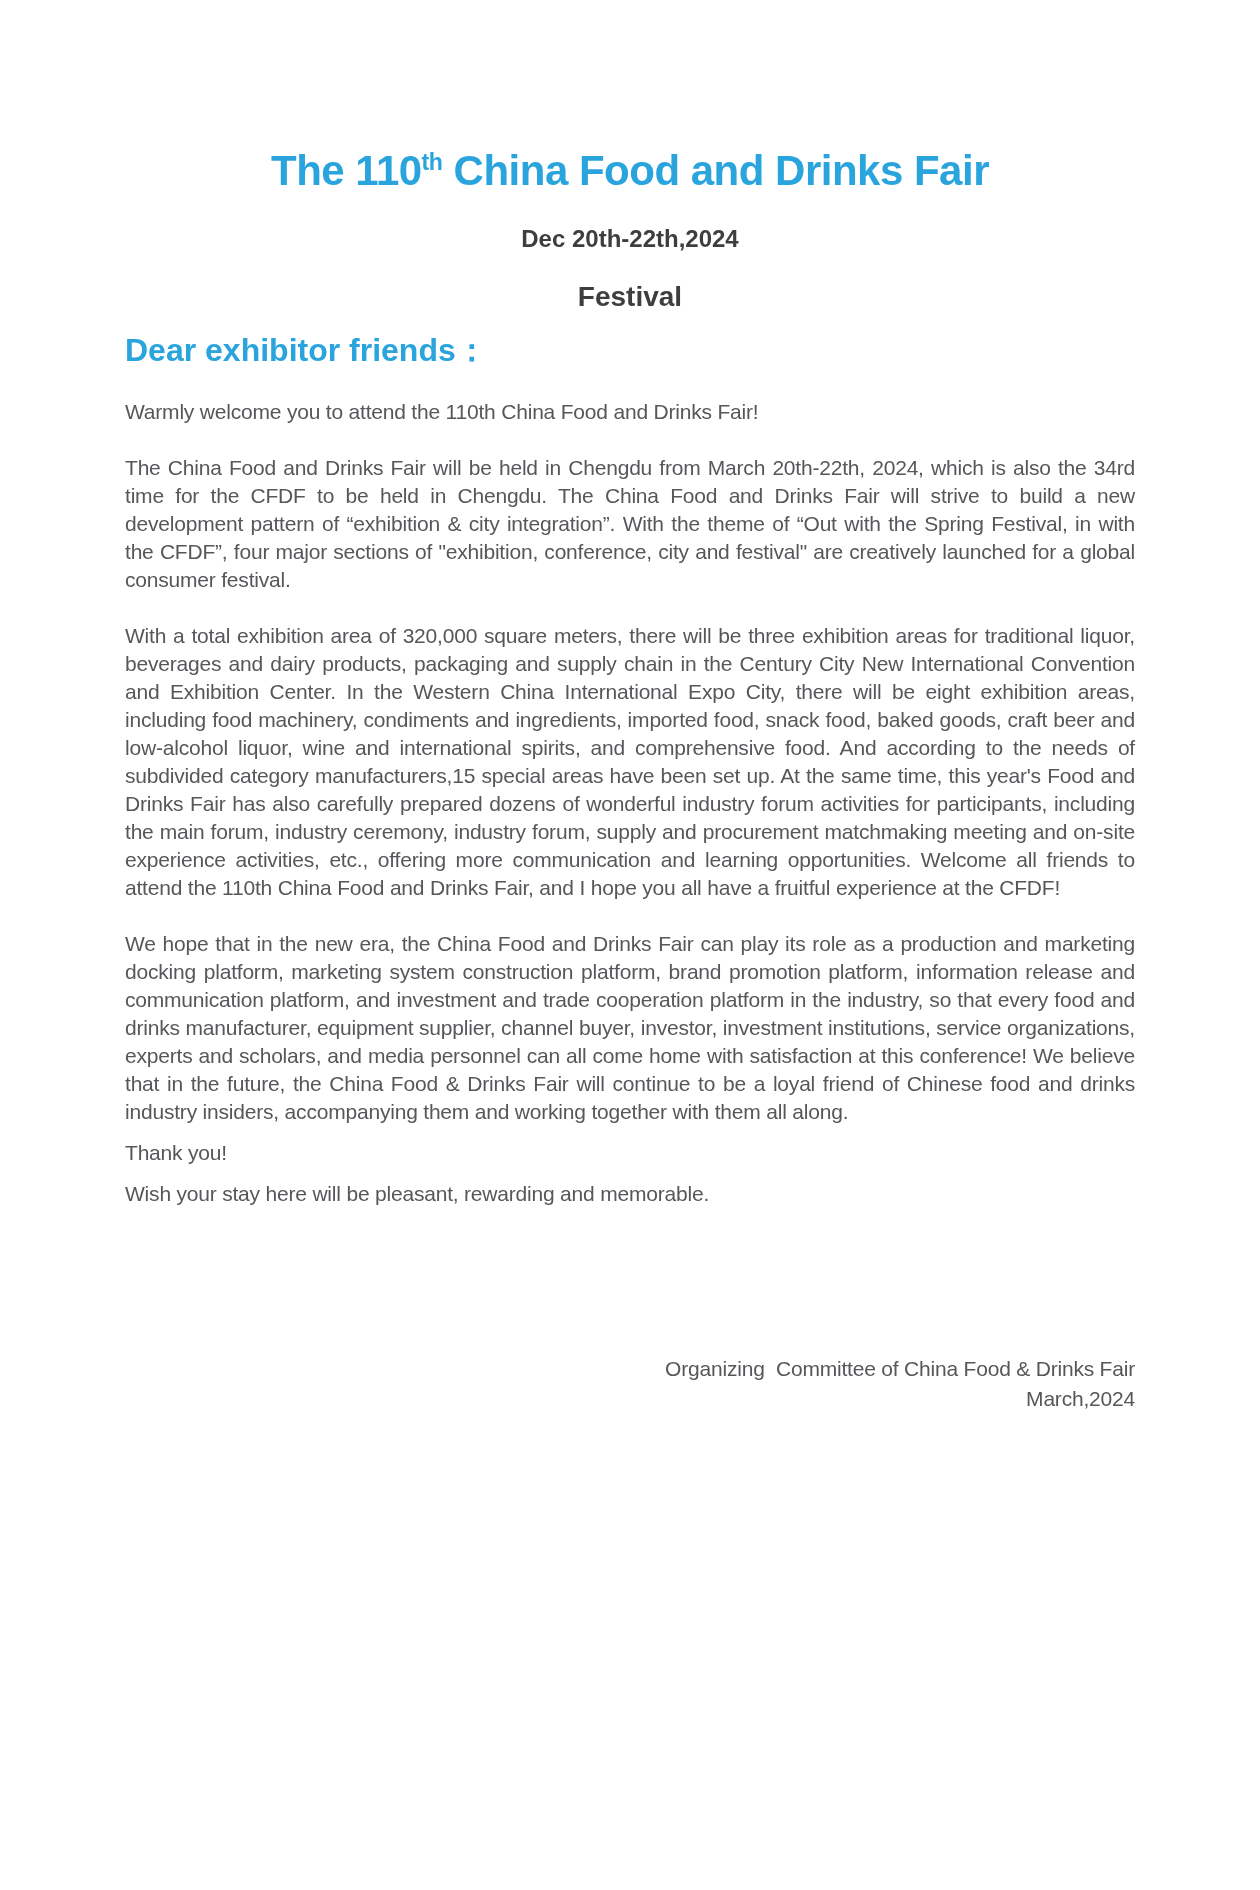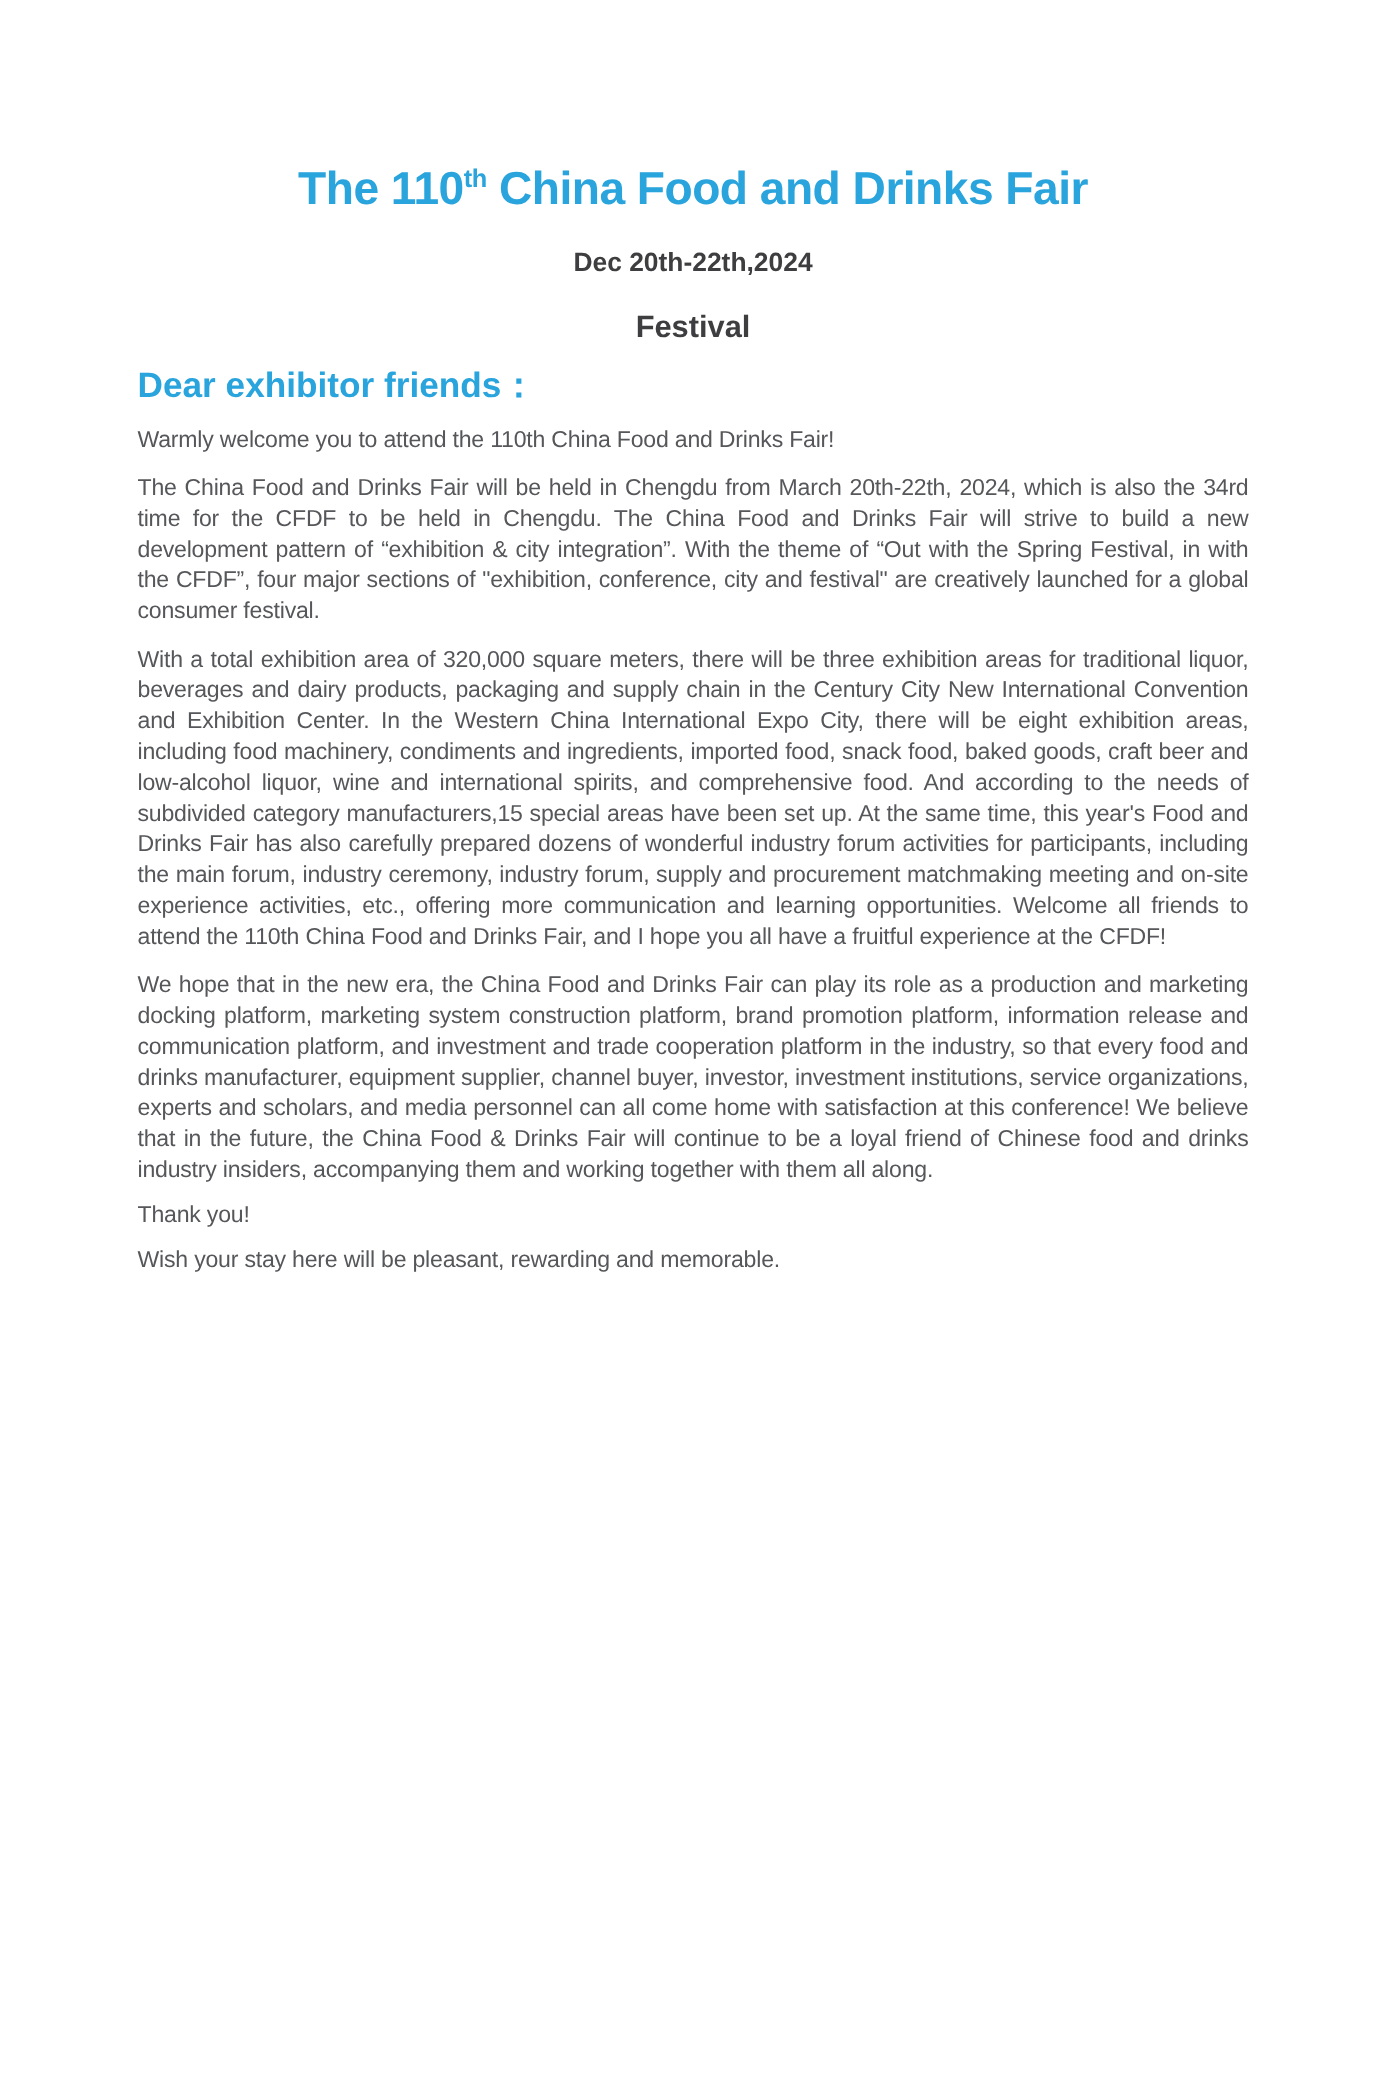--- a/index.html
+++ b/index.html
@@ -54,21 +54,21 @@
     color: var(--heading-dark);
   }
   .salutation {
     margin-top: 16px;
     font-size: 32px;
     line-height: 1.25;
     font-weight: bold;
     color: var(--accent-blue);
   }
   .body-para {
-    margin-top: 16px;
+    margin-top: 28px;
     font-size: 21px;
     line-height: 28px;
     color: var(--body-gray);
     text-align: justify;
     letter-spacing: -0.2px;
   }
   .body-para.no-justify {
     text-align: left;
   }
   .body-para.tight {
@@ -104,14 +104,18 @@
   <p class="body-para">The China Food and Drinks Fair will be held in Chengdu from March 20th-22th, 2024, which is also the 34rd time for the CFDF to be held in Chengdu. The China Food and Drinks Fair will strive to build a new development pattern of “exhibition &amp; city integration”. With the theme of “Out with the Spring Festival, in with the CFDF”, four major sections of "exhibition, conference, city and festival" are creatively launched for a global consumer festival.</p>
 
   <p class="body-para">With a total exhibition area of 320,000 square meters, there will be three exhibition areas for traditional liquor, beverages and dairy products, packaging and supply chain in the Century City New International Convention and Exhibition Center. In the Western China International Expo City, there will be eight exhibition areas, including food machinery, condiments and ingredients, imported food, snack food, baked goods, craft beer and low-alcohol liquor, wine and international spirits, and comprehensive food. And according to the needs of subdivided category manufacturers,15 special areas have been set up. At the same time, this year's Food and Drinks Fair has also carefully prepared dozens of wonderful industry forum activities for participants, including the main forum, industry ceremony, industry forum, supply and procurement matchmaking meeting and on-site experience activities, etc., offering more communication and learning opportunities. Welcome all friends to attend the 110th China Food and Drinks Fair, and I hope you all have a fruitful experience at the CFDF!</p>
 
   <p class="body-para">We hope that in the new era, the China Food and Drinks Fair can play its role as a production and marketing docking platform, marketing system construction platform, brand promotion platform, information release and communication platform, and investment and trade cooperation platform in the industry, so that every food and drinks manufacturer, equipment supplier, channel buyer, investor, investment institutions, service organizations, experts and scholars, and media personnel can all come home with satisfaction at this conference! We believe that in the future, the China Food &amp; Drinks Fair will continue to be a loyal friend of Chinese food and drinks industry insiders, accompanying them and working together with them all along.</p>
 
   <p class="body-para no-justify tight">Thank you!</p>
 
   <p class="body-para no-justify tight">Wish your stay here will be pleasant, rewarding and memorable.</p>
 
+  <div class="signature">
+    <div class="sig-line">Organizing  Committee of China Food &amp; Drinks Fair</div>
+    <div class="sig-line">March,2024</div>
+  </div>
 
 </div>
 
 </body></html>

